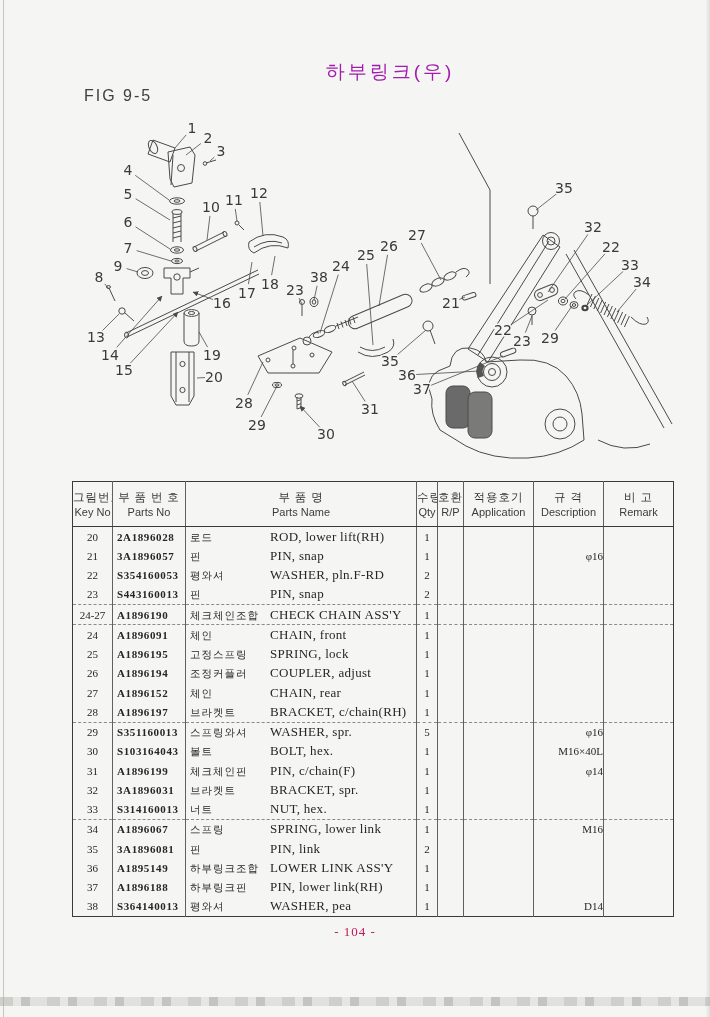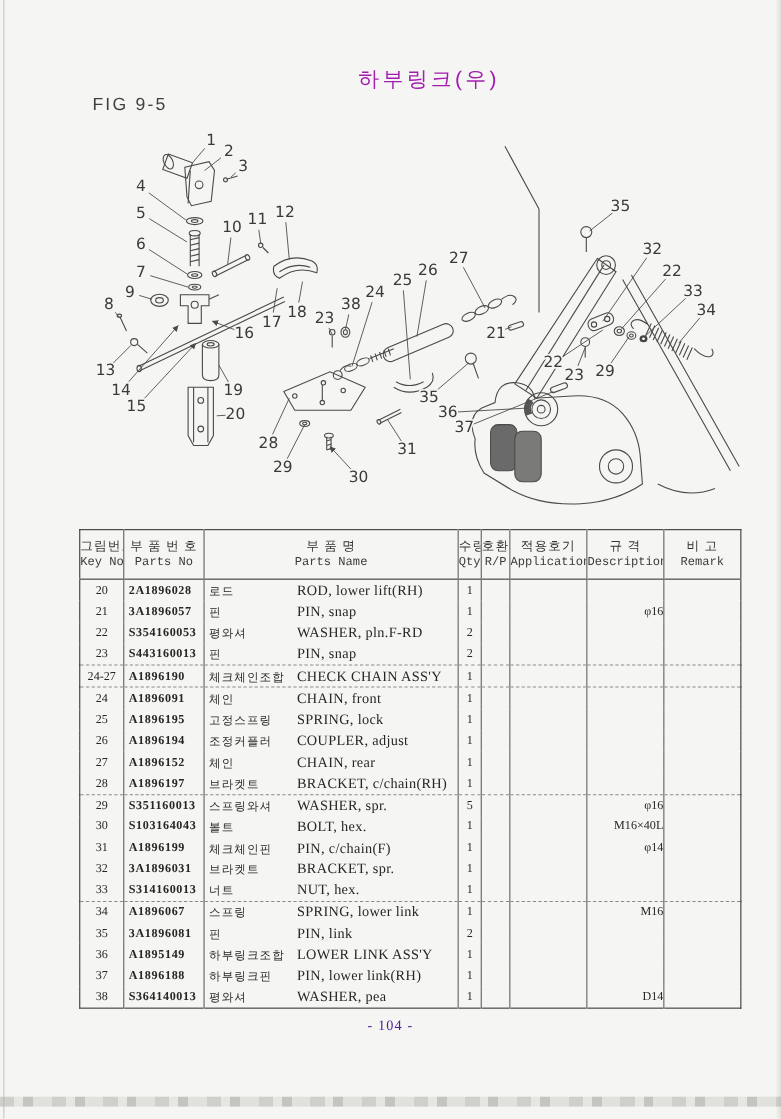--- a/index.html
+++ b/index.html
@@ -28,31 +28,31 @@
   }
   .parts-table{position:absolute;left:72px;top:481px;width:601px;}
   .parts-table table{border-collapse:collapse;table-layout:fixed;width:601px;border:1.5px solid #3a3a3a;}
   .parts-table th,.parts-table td{
     padding:0;margin:0;font-weight:normal;overflow:hidden;white-space:nowrap;
     border-left:1px solid #61615c;vertical-align:middle;
   }
   .parts-table th:first-child,.parts-table td:first-child{border-left:none;}
   .parts-table thead th{height:44px;text-align:center;border-bottom:1.5px solid #3a3a3a;color:#333;}
   .parts-table thead .h-kr{font-size:11.5px;letter-spacing:1px;line-height:15px;}
-  .parts-table thead .h-en{font-size:11px;line-height:14px;font-family:Liberation Mono, monospace;color:#3c3c3c;}
+  .parts-table thead .h-en{font-size:11px;line-height:14px;font-family:Liberation Sans, sans-serif;color:#3c3c3c;}
   .parts-table tbody td{height:19.25px;font-size:11px;color:#262626;}
   .parts-table tbody tr.sep td{border-bottom:1px dashed #8c8c86;}
   td.c-key{text-align:center;font-size:10.5px;}
   td.c-pno{padding-left:4px;font-size:10.5px;letter-spacing:.6px;font-weight:bold;}
   td.c-qty{text-align:center;font-size:10.5px;}
   td.c-desc{text-align:right;font-size:10.5px;}
   td.c-name .kr{display:inline-block;width:80px;padding-left:4px;font-size:10.5px;letter-spacing:1px;}
   td.c-name .en{font-size:13px;letter-spacing:.3px;}
   .footer-page{position:absolute;left:0;top:924px;width:710px;text-align:center;
-    font-size:13px;letter-spacing:1px;color:#4c1d95;}
+    font-size:13px;letter-spacing:1px;color:#be185d;}
 </style>
 </head>
 <body>
 
 <div class="edge-left"></div>
 <div class="edge-right"></div>
 <div class="edge-bottom"></div>
 
 <div class="title-kr">하부링크(우)</div>
 <div class="fig-row">

